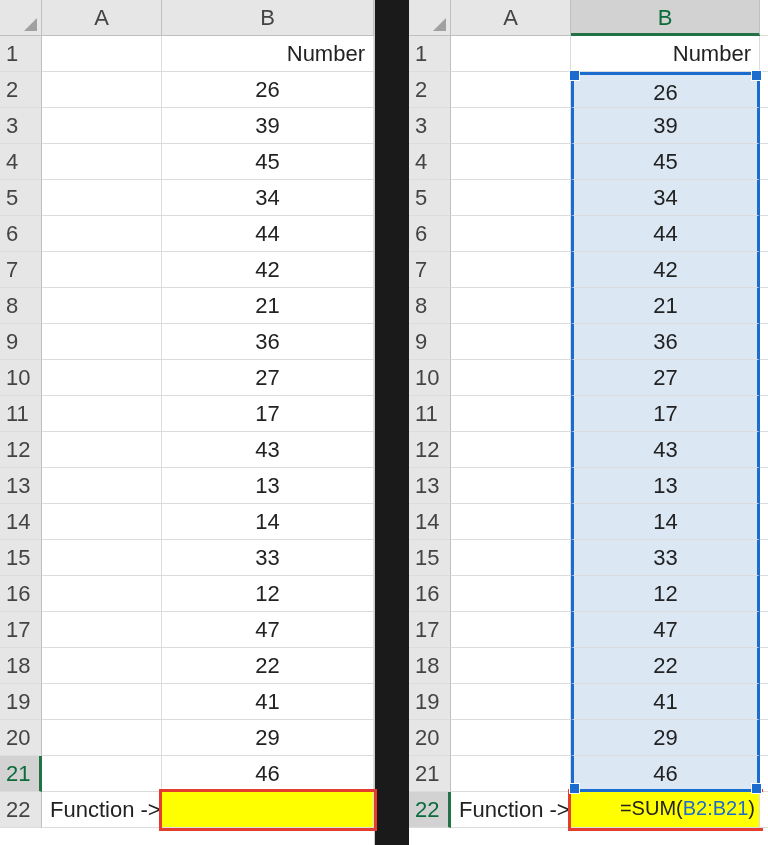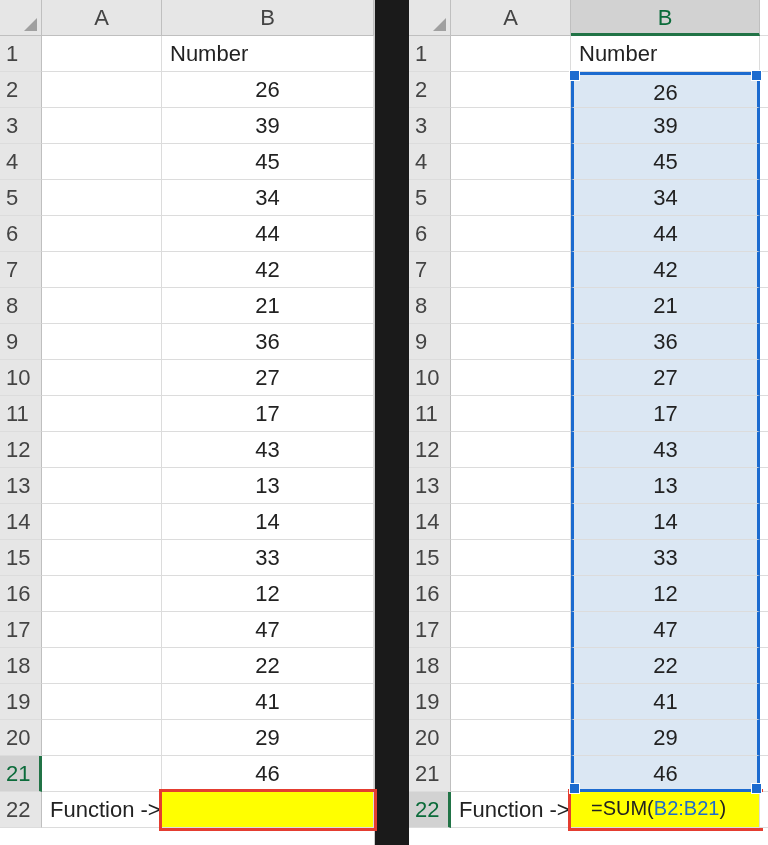--- a/index.html
+++ b/index.html
@@ -78,21 +78,21 @@
   }
   .cell {
     border-right: 1px solid #dcdcdc;
     border-bottom: 1px solid #dcdcdc;
     padding: 5px 8px 0 8px;
     background: #fff;
     font-size: 22px;
     white-space: nowrap;
   }
   .cell.num { text-align: center; }
-  .cell.lbl-center { text-align: left; }
+  .cell.lbl-center { text-align: right; }
   .cell.range-sel {
     background: #dbe7f3;
     border-right: 3px solid #1c6bcf;
     border-left: 3px solid #1c6bcf;
   }
   .cell.range-sel.range-top { border-top: 3px solid #1c6bcf; }
   .cell.range-sel.range-bot { border-bottom: 3px solid #1c6bcf; }
   .cell.sel-handle {
     position: relative;
   }
@@ -110,22 +110,22 @@
   .cell.range-bot.sel-handle::after  { bottom:-5px; left:-5px; }
 
   .cell.formula-empty {
     background: #ffff00;
     outline: 3px solid #e43d30;
     position: relative;
   }
   .cell.formula-typed {
     background: #ffff00;
     outline: 3px solid #e43d30;
-    text-align: left;
-    padding: 5px 4px 0 20px;
+    text-align: right;
+    padding: 5px 4px 0 7px;
     font-size: 20px;
     white-space: nowrap;
   }
   .formula-eq   { color:#222; }
   .formula-rng  { color:#1c6bcf; }
   .stub { background:#fff; border-bottom:1px solid #dcdcdc; }
   .cursor-icon {
     position: absolute;
     top: 0;
     right: 180px;

